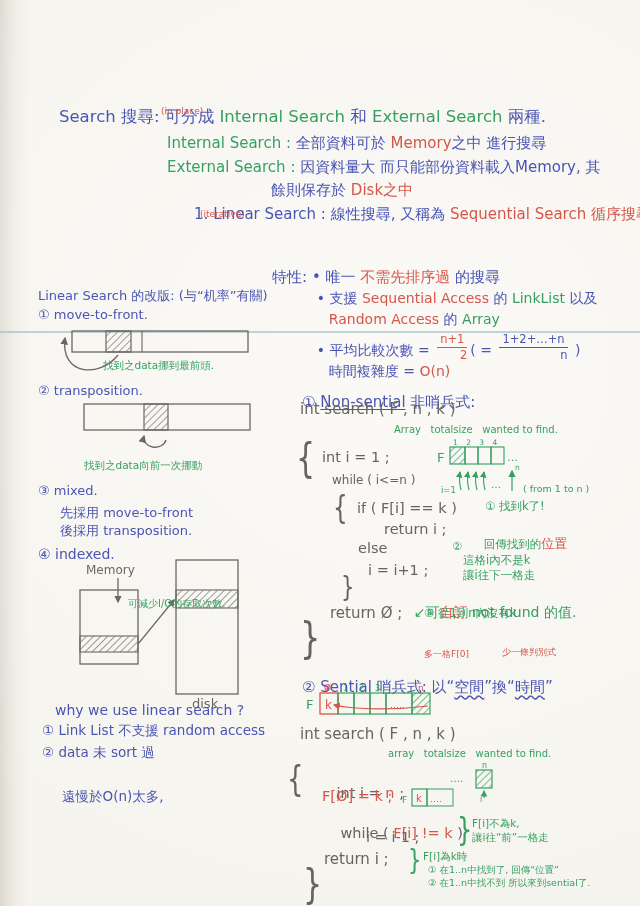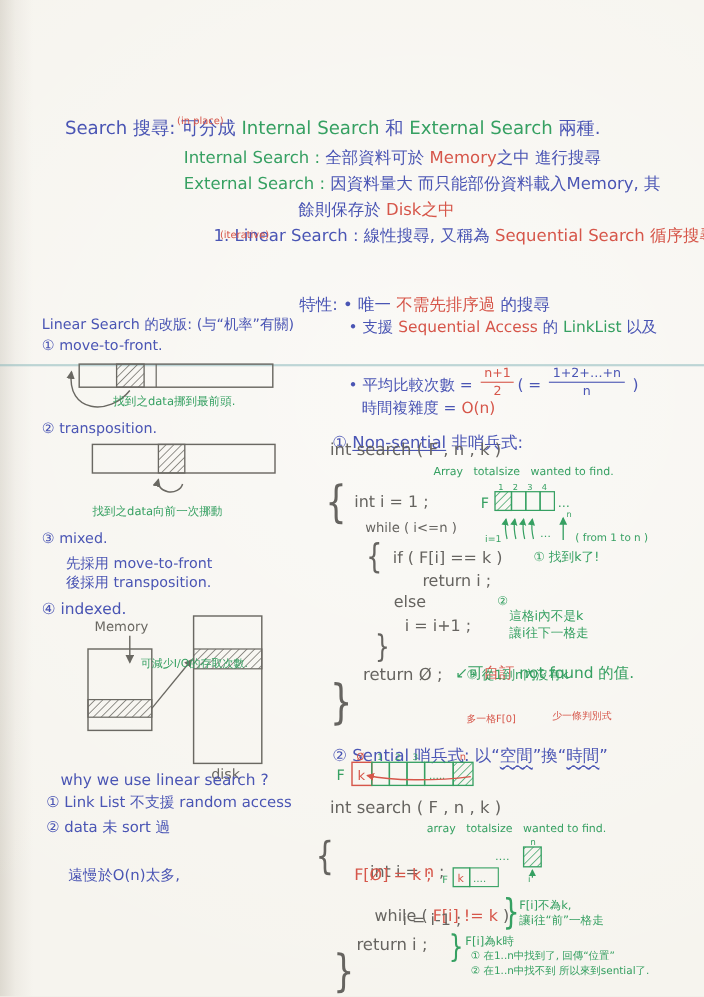--- a/index.html
+++ b/index.html
@@ -13,21 +13,21 @@
       radial-gradient(140% 90% at 60% 40%, rgba(255,255,255,.5), rgba(255,255,255,0) 70%),
       linear-gradient(90deg, #ddd9d0 0px, #eeebe4 14px, #f6f4ee 30px),
       #f6f4ee;
     font-family:"DejaVu Sans",sans-serif;
   }
   .rule{position:absolute;left:0;top:331px;width:640px;height:2px;background:var(--teal);opacity:.55;}
   .t{position:absolute;white-space:pre;line-height:1.18;font-family:"DejaVu Sans",sans-serif;}
   .b{color:var(--blue);} .g{color:var(--green);} .r{color:var(--red);} .k{color:var(--ink);}
   .ul{text-decoration:underline;text-underline-offset:2px;}
   .wavy{text-decoration:underline wavy;text-decoration-color:var(--blue);text-underline-offset:3px;}
-  .frac{display:inline-flex;flex-direction:column;vertical-align:middle;text-align:center;line-height:1;margin:0 3px;position:relative;top:-3px;font-size:.82em;}
+  .frac{display:inline-flex;flex-direction:column;vertical-align:middle;text-align:center;line-height:1;margin:0 3px;position:relative;top:-3px;font-size:.82em;align-items:flex-end;}
   .frac>.fn{padding:0 3px 2px;border-bottom:1.4px solid currentColor;}
   .frac>.fd{padding-top:2px;}
   .brace{display:inline-block;transform:scaleY(1.35);transform-origin:center;}
   svg{overflow:visible;}
   svg text{font-family:"DejaVu Sans",sans-serif;}
 </style>
 </head>
 <body>
 
 <div class="page">
@@ -74,20 +74,23 @@
   <div class="t" style="left:175px;top:188px;font-size:15px">
     <span class="b">1. Linear Search :</span><span class="b"> 線性搜尋, 又稱為 </span><span class="r">Sequential Search 循序搜尋</span>
   </div>
   <div class="t r" style="left:200px;top:209px;font-size:9px">(iterative)</div>
   <div class="t" style="left:253px;top:251px;font-size:15px">
     <span class="b">特性: • 唯一 </span><span class="r">不需先排序過</span><span class="b"> 的搜尋</span>
   </div>
   <div class="t" style="left:299px;top:273px;font-size:14px">
     <span class="b">• 支援 </span><span class="r">Sequential Access</span><span class="b"> 的 </span><span class="g">LinkList</span><span class="b"> 以及</span>
   </div>
+  <div class="t" style="left:311px;top:294px;font-size:14px">
+    <span class="r">Random Access</span><span class="b"> 的 </span><span class="g">Array</span>
+  </div>
   <div class="t" style="left:299px;top:320px;font-size:14px">
     <span class="b">• 平均比較次數 = </span><span class="frac r"><span class="fn">n+1</span><span class="fd">2</span></span><span class="b">( = </span><span class="frac b"><span class="fn">1+2+…+n</span><span class="fd">n</span></span><span class="b"> )</span>
   </div>
   <div class="t" style="left:311px;top:346px;font-size:14px">
     <span class="b">時間複雜度 = </span><span class="r">O(n)</span>
   </div>
 
   
   <div class="t b" style="left:38px;top:288px;font-size:13px">Linear Search 的改版: (与“机率”有關)</div>
   <div class="t b" style="left:38px;top:307px;font-size:13px">① move-to-front.</div>
@@ -158,20 +161,23 @@
     <line x1="75" y1="55" x2="75" y2="35" stroke="#36a062" stroke-width="1.2" marker-end="url(#mG)"></line>
     <text x="78" y="34" font-size="7.5" fill="#36a062">n</text>
     <text x="86" y="56" font-size="9.5" fill="#36a062">( from 1 to n )</text>
   </svg>
 
   <div class="t k" style="left:332px;top:473px;font-size:12px">while ( i&lt;=n )</div>
   <div class="t k brace" style="left:333px;top:494px;font-size:23px">{</div>
   <div class="t k" style="left:357px;top:500px;font-size:14.5px">if ( F[i] == k )</div>
   <div class="t g" style="left:485px;top:500px;font-size:11.5px">① 找到k了!</div>
   <div class="t k" style="left:384px;top:521px;font-size:14.5px">return i ;</div>
+  <div class="t" style="left:469px;top:522px;font-size:11.5px">
+    <span class="g">回傳找到的</span><span class="r" style="font-size:13px">位置</span>
+  </div>
   <div class="t k" style="left:358px;top:540px;font-size:14.5px">else</div>
   <div class="t g" style="left:452px;top:541px;font-size:11px">②</div>
   <div class="t g" style="left:463px;top:554px;font-size:11.5px">這格i內不是k</div>
   <div class="t k" style="left:368px;top:562px;font-size:14.5px">i = i+1 ;</div>
   <div class="t g" style="left:463px;top:569px;font-size:11.5px">讓i往下一格走</div>
   <div class="t k brace" style="left:341px;top:576px;font-size:21px">}</div>
   <div class="t" style="left:396px;top:587px;font-size:14px">
     <span class="g">↙</span><span class="g">可</span><span class="r">自訂</span><span class="g"> not found 的值.</span>
   </div>
   <div class="t k" style="left:330px;top:605px;font-size:15px">return Ø ;</div>

